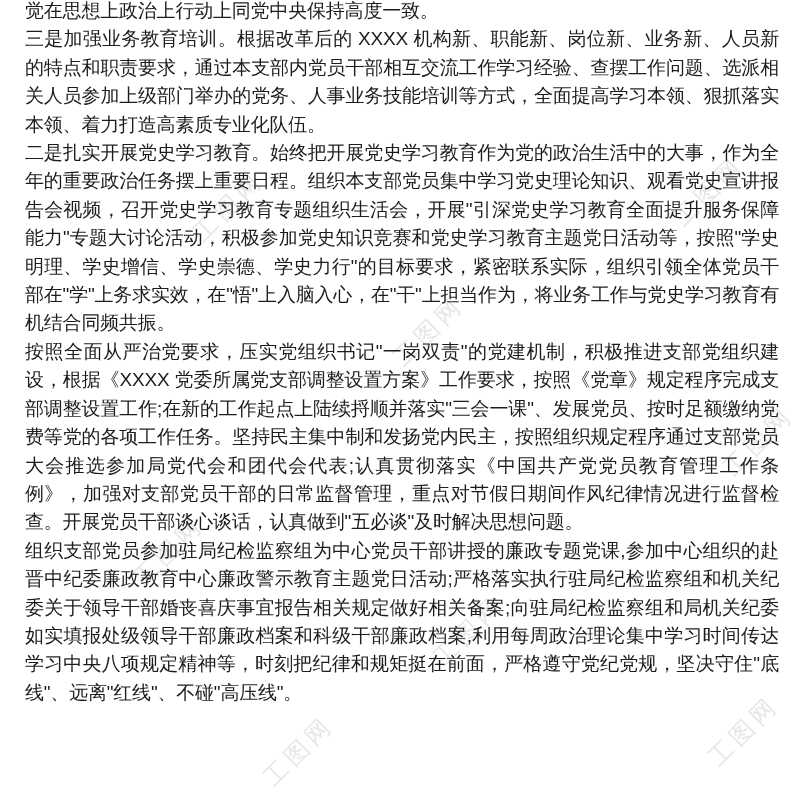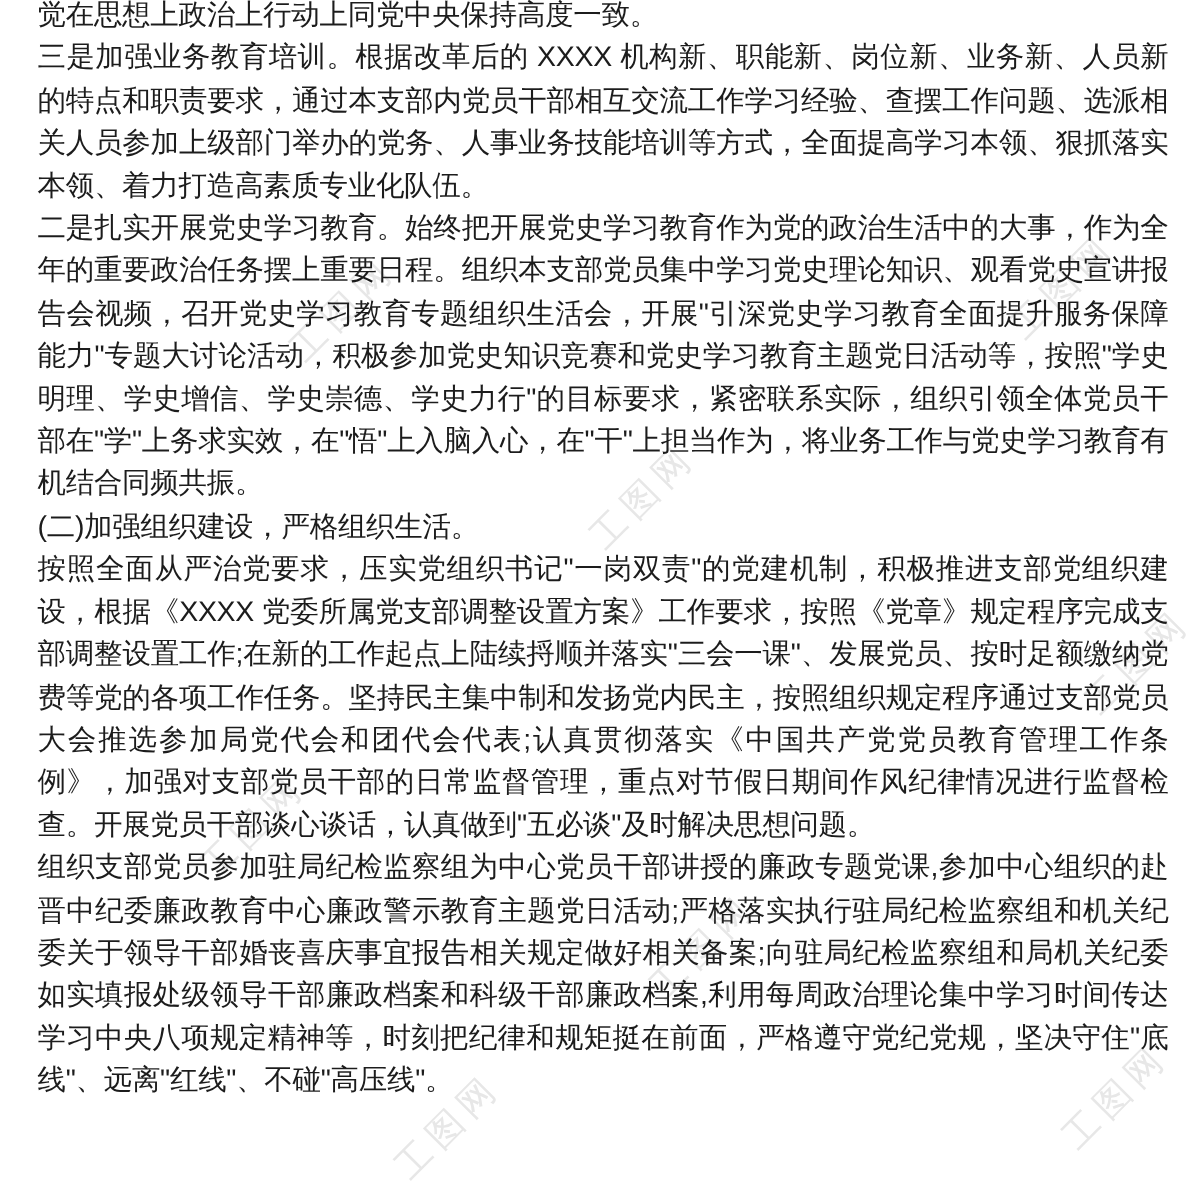--- a/index.html
+++ b/index.html
@@ -71,21 +71,20 @@
   </div>
 
   <div class="doc-body">
 
       <p class="para">觉在思想上政治上行动上同党中央保持高度一致。</p>
 
       <p class="para">三是加强业务教育培训。根据改革后的 XXXX 机构新、职能新、岗位新、业务新、人员新的特点和职责要求，通过本支部内党员干部相互交流工作学习经验、查摆工作问题、选派相关人员参加上级部门举办的党务、人事业务技能培训等方式，全面提高学习本领、狠抓落实本领、着力打造高素质专业化队伍。</p>
 
       <p class="para">二是扎实开展党史学习教育。始终把开展党史学习教育作为党的政治生活中的大事，作为全年的重要政治任务摆上重要日程。组织本支部党员集中学习党史理论知识、观看党史宣讲报告会视频，召开党史学习教育专题组织生活会，开展"引深党史学习教育全面提升服务保障能力"专题大讨论活动，积极参加党史知识竞赛和党史学习教育主题党日活动等，按照"学史明理、学史增信、学史崇德、学史力行"的目标要求，紧密联系实际，组织引领全体党员干部在"学"上务求实效，在"悟"上入脑入心，在"干"上担当作为，将业务工作与党史学习教育有机结合同频共振。</p>
 
-      <p class="para">(二)加强组织建设，严格组织生活。</p>
 
       <p class="para">按照全面从严治党要求，压实党组织书记"一岗双责"的党建机制，积极推进支部党组织建设，根据《XXXX 党委所属党支部调整设置方案》工作要求，按照《党章》规定程序完成支部调整设置工作;在新的工作起点上陆续捋顺并落实"三会一课"、发展党员、按时足额缴纳党费等党的各项工作任务。坚持民主集中制和发扬党内民主，按照组织规定程序通过支部党员大会推选参加局党代会和团代会代表;认真贯彻落实《中国共产党党员教育管理工作条例》，加强对支部党员干部的日常监督管理，重点对节假日期间作风纪律情况进行监督检查。开展党员干部谈心谈话，认真做到"五必谈"及时解决思想问题。</p>
 
 
       <p class="para">组织支部党员参加驻局纪检监察组为中心党员干部讲授的廉政专题党课,参加中心组织的赴晋中纪委廉政教育中心廉政警示教育主题党日活动;严格落实执行驻局纪检监察组和机关纪委关于领导干部婚丧喜庆事宜报告相关规定做好相关备案;向驻局纪检监察组和局机关纪委如实填报处级领导干部廉政档案和科级干部廉政档案,利用每周政治理论集中学习时间传达学习中央八项规定精神等，时刻把纪律和规矩挺在前面，严格遵守党纪党规，坚决守住"底线"、远离"红线"、不碰"高压线"。</p>
 
     </div>
 
 </div>
 

